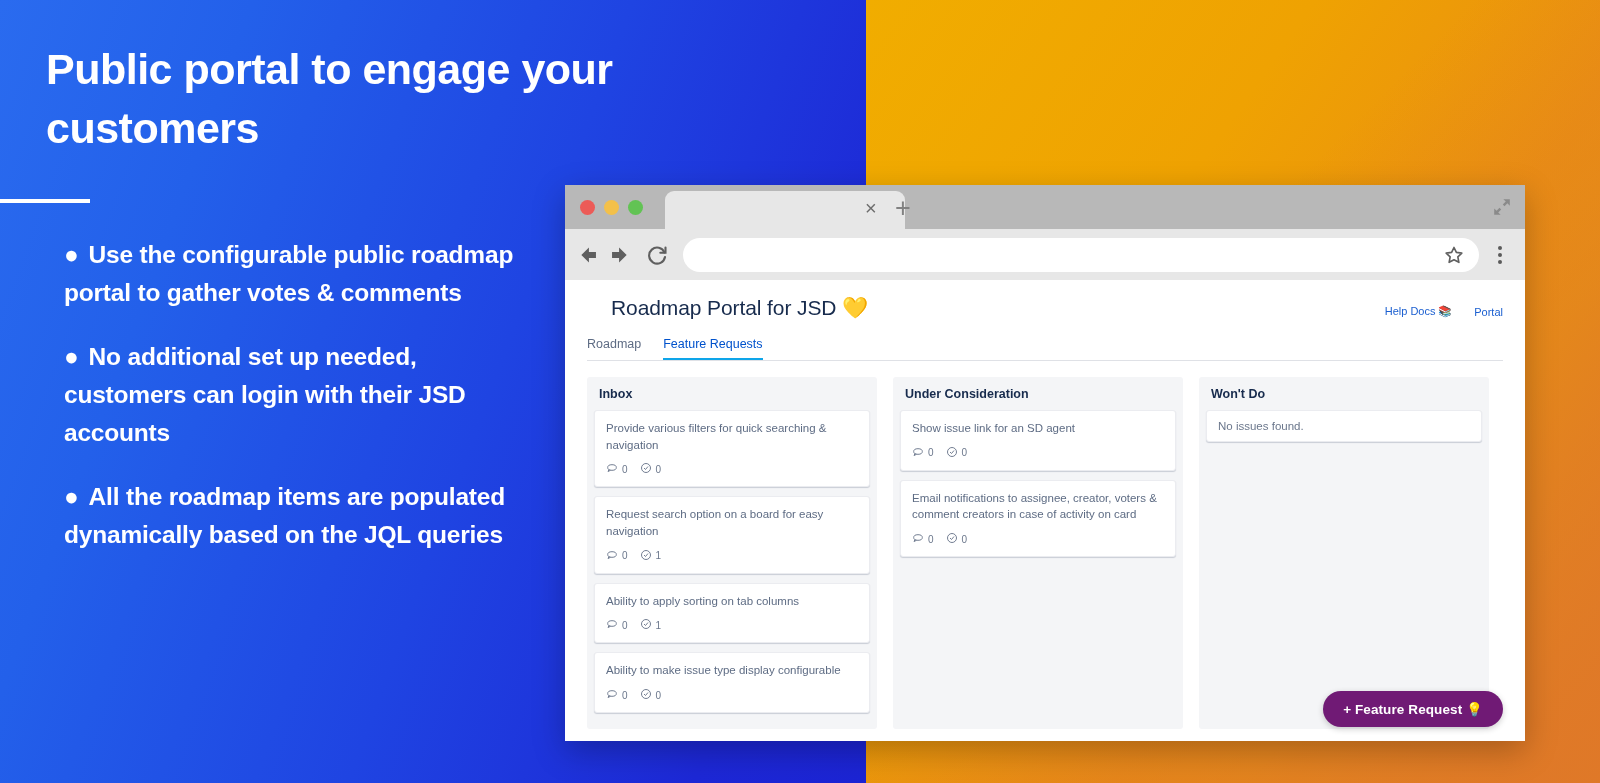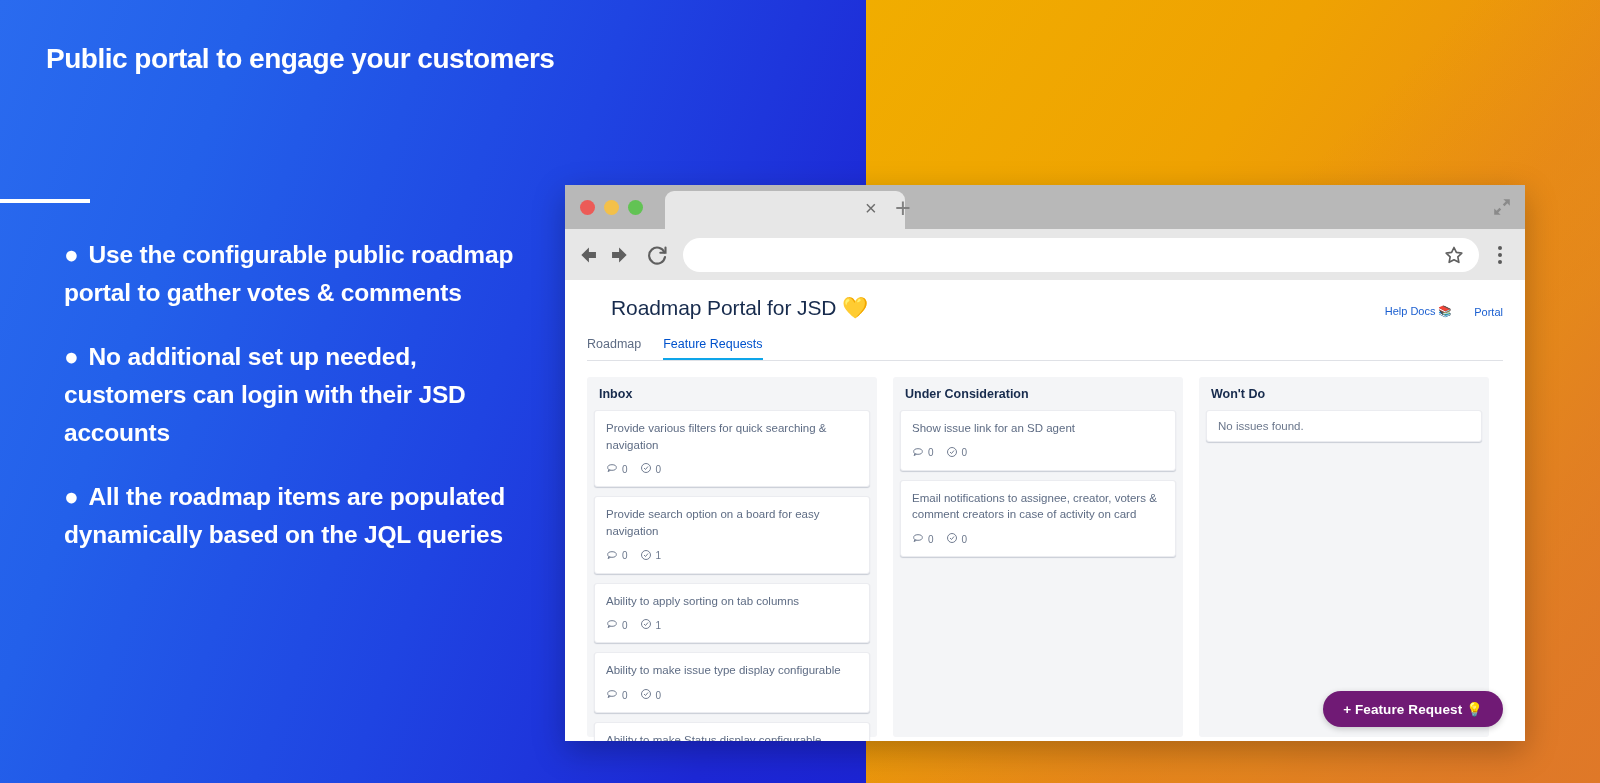--- a/index.html
+++ b/index.html
@@ -30,21 +30,21 @@
     content:"";
     position:absolute; inset:0;
     background: linear-gradient(135deg, rgba(240,170,0,0) 40%, rgba(223,120,40,.92) 100%);
   }
 
   
   .headline {
     position: absolute; left: 46px; top: 40px;
     width: 640px;
     color: #fff;
-    font-size: 28px;
+    font-size: 43px;
     font-weight: 700;
     line-height: 1.37;
     letter-spacing: -0.5px;
   }
   .rule {
     position: absolute; left: 0px; top: 199px;
     width: 90px; height: 4px; background: #ffffff;
   }
   .bullets {
     position: absolute; left: 64px; top: 236px;
@@ -303,21 +303,21 @@
                 <span><svg viewBox="0 0 24 24" width="12" height="12" fill="none" stroke="#6b778c" stroke-width="1.9">
                       <circle cx="12" cy="12" r="9"></circle>
                       <path d="M8 12l3 3 5-6"></path>
                     </svg></span>
                 <span class="meta-num">0</span>
               </span>
             </div>
           </div>
 
           <div class="card">
-            <div class="card-title">Provide search option on a board for easy navigation</div>
+            <div class="card-title">Request search option on a board for easy navigation</div>
             <div class="card-meta">
               <span class="meta-grp">
                 <span><svg viewBox="0 0 24 24" width="12" height="12" fill="none" stroke="#6b778c" stroke-width="1.9">
                       <ellipse cx="12" cy="11" rx="8.6" ry="5.6"></ellipse>
                       <path d="M6 15l-2 4 5-2.4"></path>
                     </svg></span>
                 <span class="meta-num">0</span>
               </span>
               <span class="meta-grp">
                 <span><svg viewBox="0 0 24 24" width="12" height="12" fill="none" stroke="#6b778c" stroke-width="1.9">
@@ -362,24 +362,20 @@
               <span class="meta-grp">
                 <span><svg viewBox="0 0 24 24" width="12" height="12" fill="none" stroke="#6b778c" stroke-width="1.9">
                       <circle cx="12" cy="12" r="9"></circle>
                       <path d="M8 12l3 3 5-6"></path>
                     </svg></span>
                 <span class="meta-num">0</span>
               </span>
             </div>
           </div>
 
-          <div class="card">
-            <div class="card-title">Ability to make Status display configurable</div>
-
-          </div>
 
         </div>
 
         <div class="column">
           <div class="col-title">Under Consideration</div>
 
           <div class="card">
             <div class="card-title">Show issue link for an SD agent</div>
             <div class="card-meta">
               <span class="meta-grp">

